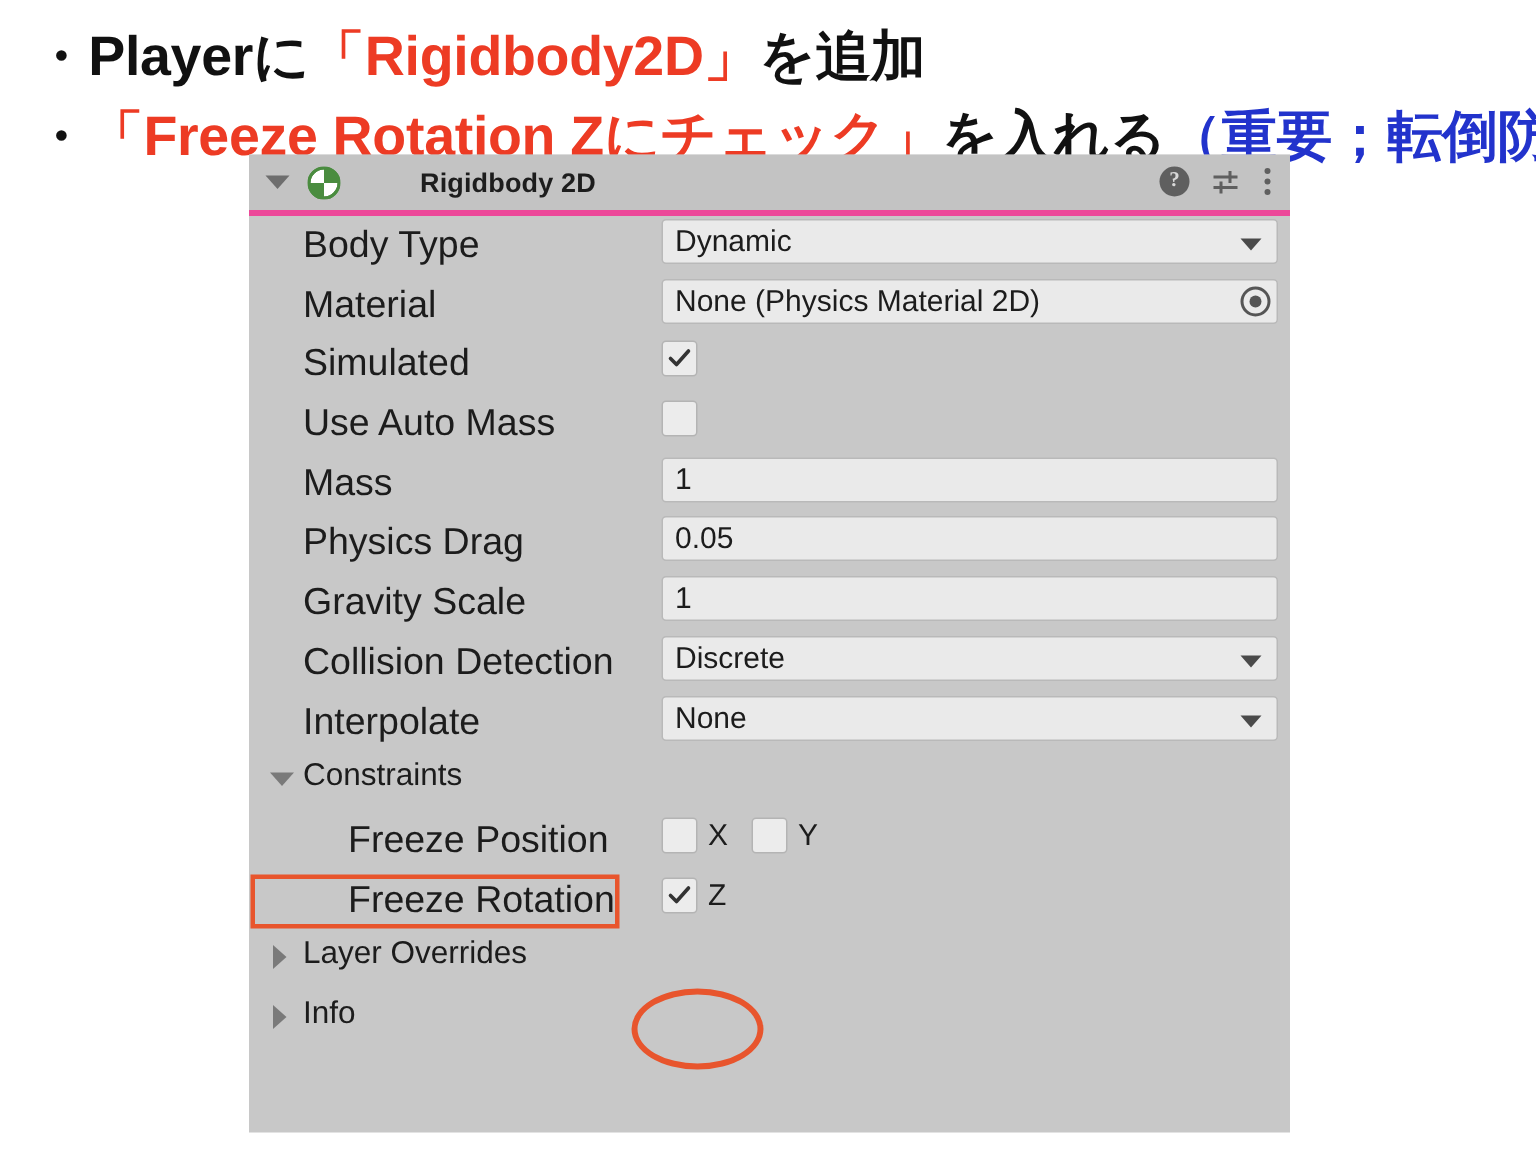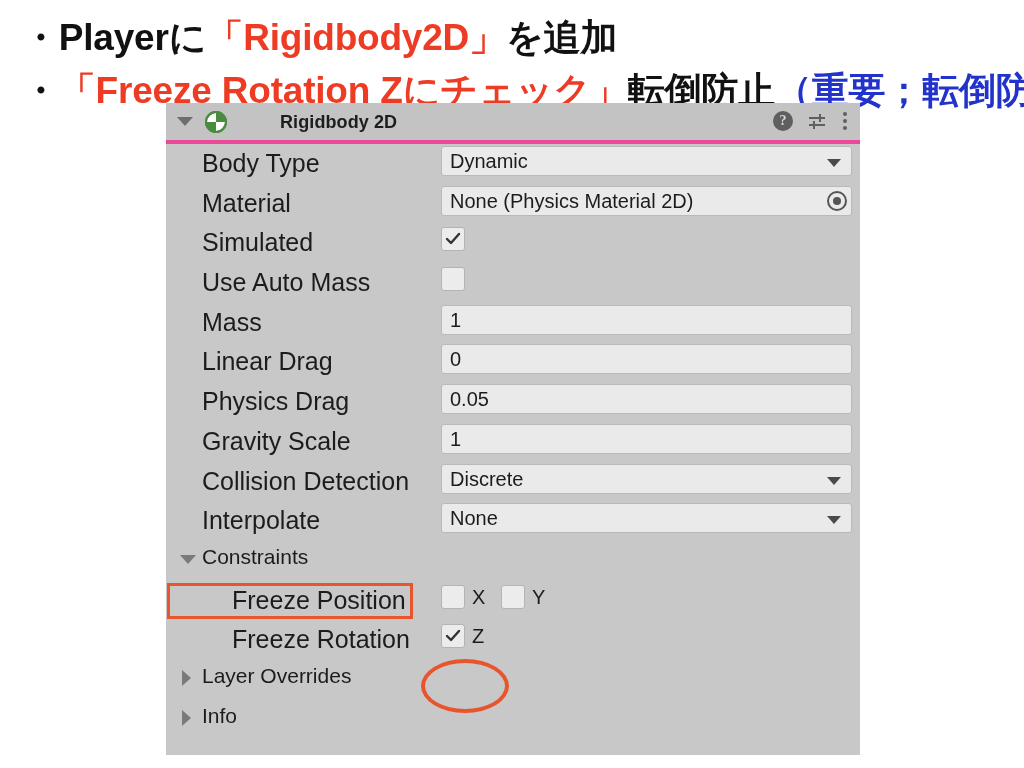--- a/index.html
+++ b/index.html
@@ -251,21 +251,21 @@
   }
 </style>
 </head>
 <body>
 
 <div id="slide-text">
   <div class="slide-line">
     <span class="seg-black">・Player</span><span class="seg-black">に</span><span class="seg-red">「Rigidbody2D」</span><span class="seg-black">を追加</span>
   </div>
   <div class="slide-line">
-    <span class="seg-black">・</span><span class="seg-red">「Freeze Rotation Zにチェック」</span><span class="seg-black">転倒防止</span><span class="seg-blue">（重要；転倒防止）</span>
+    <span class="seg-black">・</span><span class="seg-red">「Freeze Rotation Zにチェック」</span><span class="seg-black">を入れる</span><span class="seg-blue">（重要；転倒防止）</span>
   </div>
 </div>
 
 <div id="inspector">
 
   <div id="comp-header">
     <div id="comp-foldout"></div>
     <div id="comp-icon">
       <svg width="22" height="22" viewBox="0 0 22 22">
         <circle cx="11" cy="11" r="10" fill="#ffffff" stroke="#4a8c3f" stroke-width="2"></circle>
@@ -327,26 +327,20 @@
       </div>
     </div>
 
     <div class="row">
       <div class="row-label">Mass</div>
       <div class="field">
         <span class="field-text">1</span>
       </div>
     </div>
 
-    <div class="row">
-      <div class="row-label">Linear Drag</div>
-      <div class="field">
-        <span class="field-text">0</span>
-      </div>
-    </div>
 
     <div class="row">
       <div class="row-label">Physics Drag</div>
       <div class="field">
         <span class="field-text">0.05</span>
       </div>
     </div>
 
     <div class="row">
       <div class="row-label">Gravity Scale</div>

